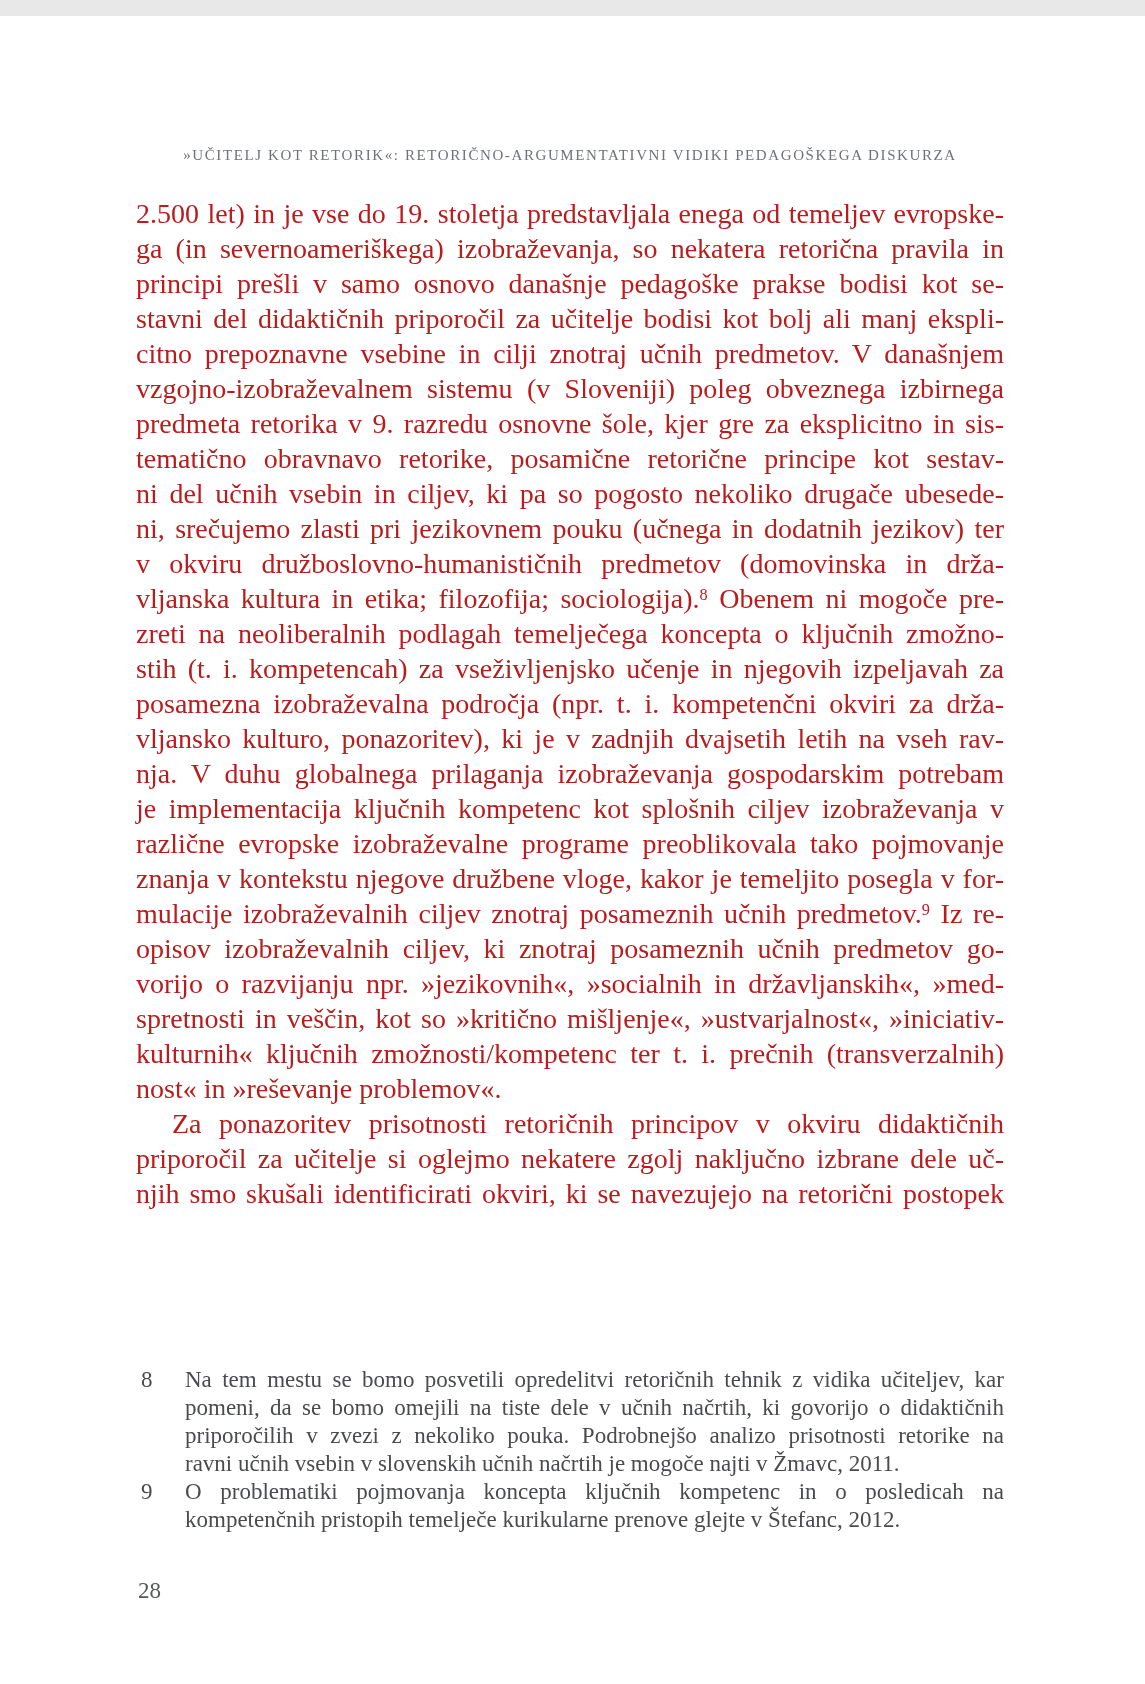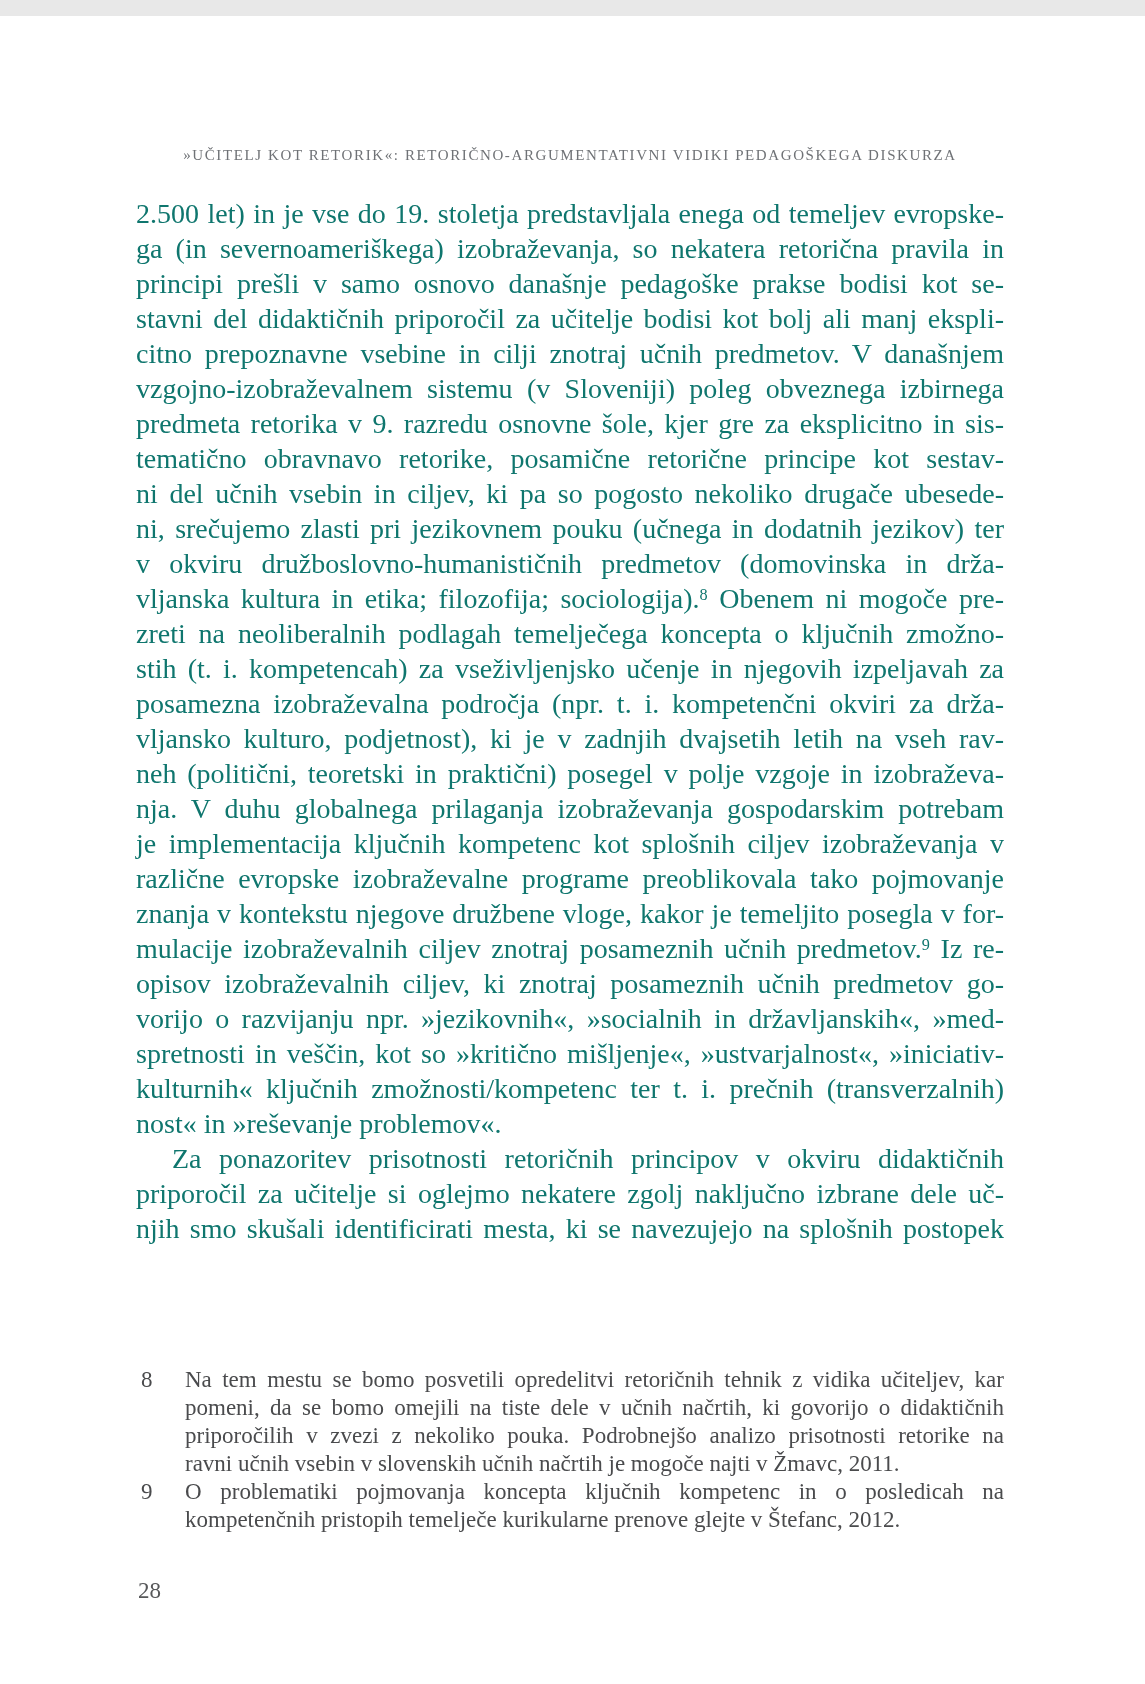--- a/index.html
+++ b/index.html
@@ -76,54 +76,53 @@
     font-size: 23px;
     color: #57585a;
   }
 </style>
 </head>
 <body>
 
 <div class="page" style="background: rgb(255, 255, 255);">
   <div class="running-head" style="color: rgb(111, 114, 118);">»UČITELJ KOT RETORIK«: RETORIČNO-ARGUMENTATIVNI VIDIKI PEDAGOŠKEGA DISKURZA</div>
 
-  <div class="body-text" style="color: #0f766e;">
+  <div class="body-text" style="color: #b91c1c;">
       <div class="para">
         <div class="line">2.500 let) in je vse do 19. stoletja predstavljala enega od temeljev evropske-</div>
         <div class="line">ga (in severnoameriškega) izobraževanja, so nekatera retorična pravila in</div>
         <div class="line">principi prešli v samo osnovo današnje pedagoške prakse bodisi kot se-</div>
         <div class="line">stavni del didaktičnih priporočil za učitelje bodisi kot bolj ali manj ekspli-</div>
         <div class="line">citno prepoznavne vsebine in cilji znotraj učnih predmetov. V današnjem</div>
         <div class="line">vzgojno-izobraževalnem sistemu (v Sloveniji) poleg obveznega izbirnega</div>
         <div class="line">predmeta retorika v 9. razredu osnovne šole, kjer gre za eksplicitno in sis-</div>
         <div class="line">tematično obravnavo retorike, posamične retorične principe kot sestav-</div>
         <div class="line">ni del učnih vsebin in ciljev, ki pa so pogosto nekoliko drugače ubesede-</div>
         <div class="line">ni, srečujemo zlasti pri jezikovnem pouku (učnega in dodatnih jezikov) ter</div>
         <div class="line">v okviru družboslovno-humanističnih predmetov (domovinska in drža-</div>
         <div class="line">vljanska kultura in etika; filozofija; sociologija).<sup class="fn-ref">8</sup> Obenem ni mogoče pre-</div>
         <div class="line">zreti na neoliberalnih podlagah temelječega koncepta o ključnih zmožno-</div>
         <div class="line">stih (t. i. kompetencah) za vseživljenjsko učenje in njegovih izpeljavah za</div>
         <div class="line">posamezna izobraževalna področja (npr. t. i. kompetenčni okviri za drža-</div>
-        <div class="line">vljansko kulturo, podjetnost), ki je v zadnjih dvajsetih letih na vseh rav-</div>
-        <div class="line">neh (politični, teoretski in praktični) posegel v polje vzgoje in izobraževa-</div>
+        <div class="line">vljansko kulturo, ponazoritev), ki je v zadnjih dvajsetih letih na vseh rav-</div>
         <div class="line">nja. V duhu globalnega prilaganja izobraževanja gospodarskim potrebam</div>
         <div class="line">je implementacija ključnih kompetenc kot splošnih ciljev izobraževanja v</div>
         <div class="line">različne evropske izobraževalne programe preoblikovala tako pojmovanje</div>
         <div class="line">znanja v kontekstu njegove družbene vloge, kakor je temeljito posegla v for-</div>
         <div class="line">mulacije izobraževalnih ciljev znotraj posameznih učnih predmetov.<sup class="fn-ref">9</sup> Iz re-</div>
         <div class="line">opisov izobraževalnih ciljev, ki znotraj posameznih učnih predmetov go-</div>
         <div class="line">vorijo o razvijanju npr. »jezikovnih«, »socialnih in državljanskih«, »med-</div>
         <div class="line">spretnosti in veščin, kot so »kritično mišljenje«, »ustvarjalnost«, »iniciativ-</div>
         <div class="line">kulturnih« ključnih zmožnosti/kompetenc ter t. i. prečnih (transverzalnih)</div>
         <div class="line para-end">nost« in »reševanje problemov«.</div>
       </div>
       <div class="para">
         <div class="line indent">Za ponazoritev prisotnosti retoričnih principov v okviru didaktičnih</div>
         <div class="line">priporočil za učitelje si oglejmo nekatere zgolj naključno izbrane dele uč-</div>
-        <div class="line">njih smo skušali identificirati mesta, ki se navezujejo na splošnih postopek</div>
+        <div class="line">njih smo skušali identificirati okviri, ki se navezujejo na retorični postopek</div>
       </div>
     </div>
 
   <div class="footnotes" style="color: rgb(74, 75, 77);">
       <div class="footnote">
         <div class="fn-num">8</div>
         <div class="fn-text">
           <div class="fn-line">Na tem mestu se bomo posvetili opredelitvi retoričnih tehnik z vidika učiteljev, kar</div>
           <div class="fn-line">pomeni, da se bomo omejili na tiste dele v učnih načrtih, ki govorijo o didaktičnih</div>
           <div class="fn-line">priporočilih v zvezi z nekoliko pouka. Podrobnejšo analizo prisotnosti retorike na</div>

